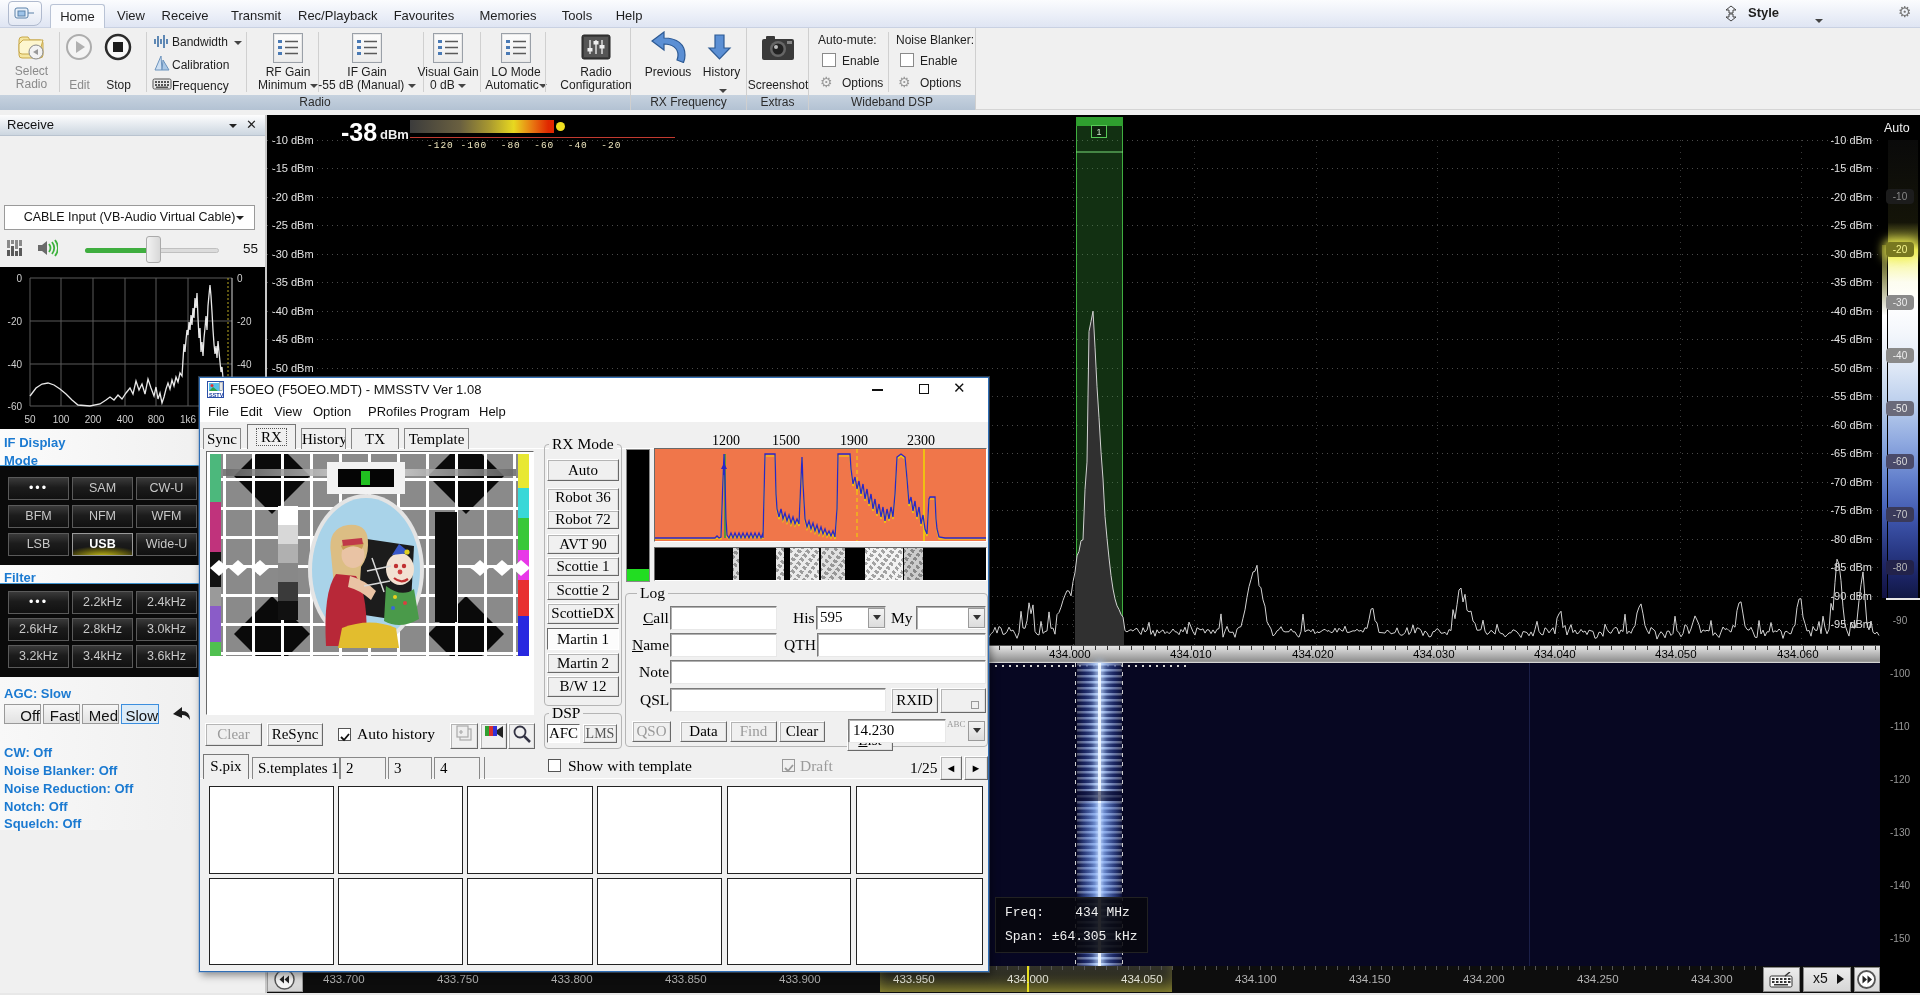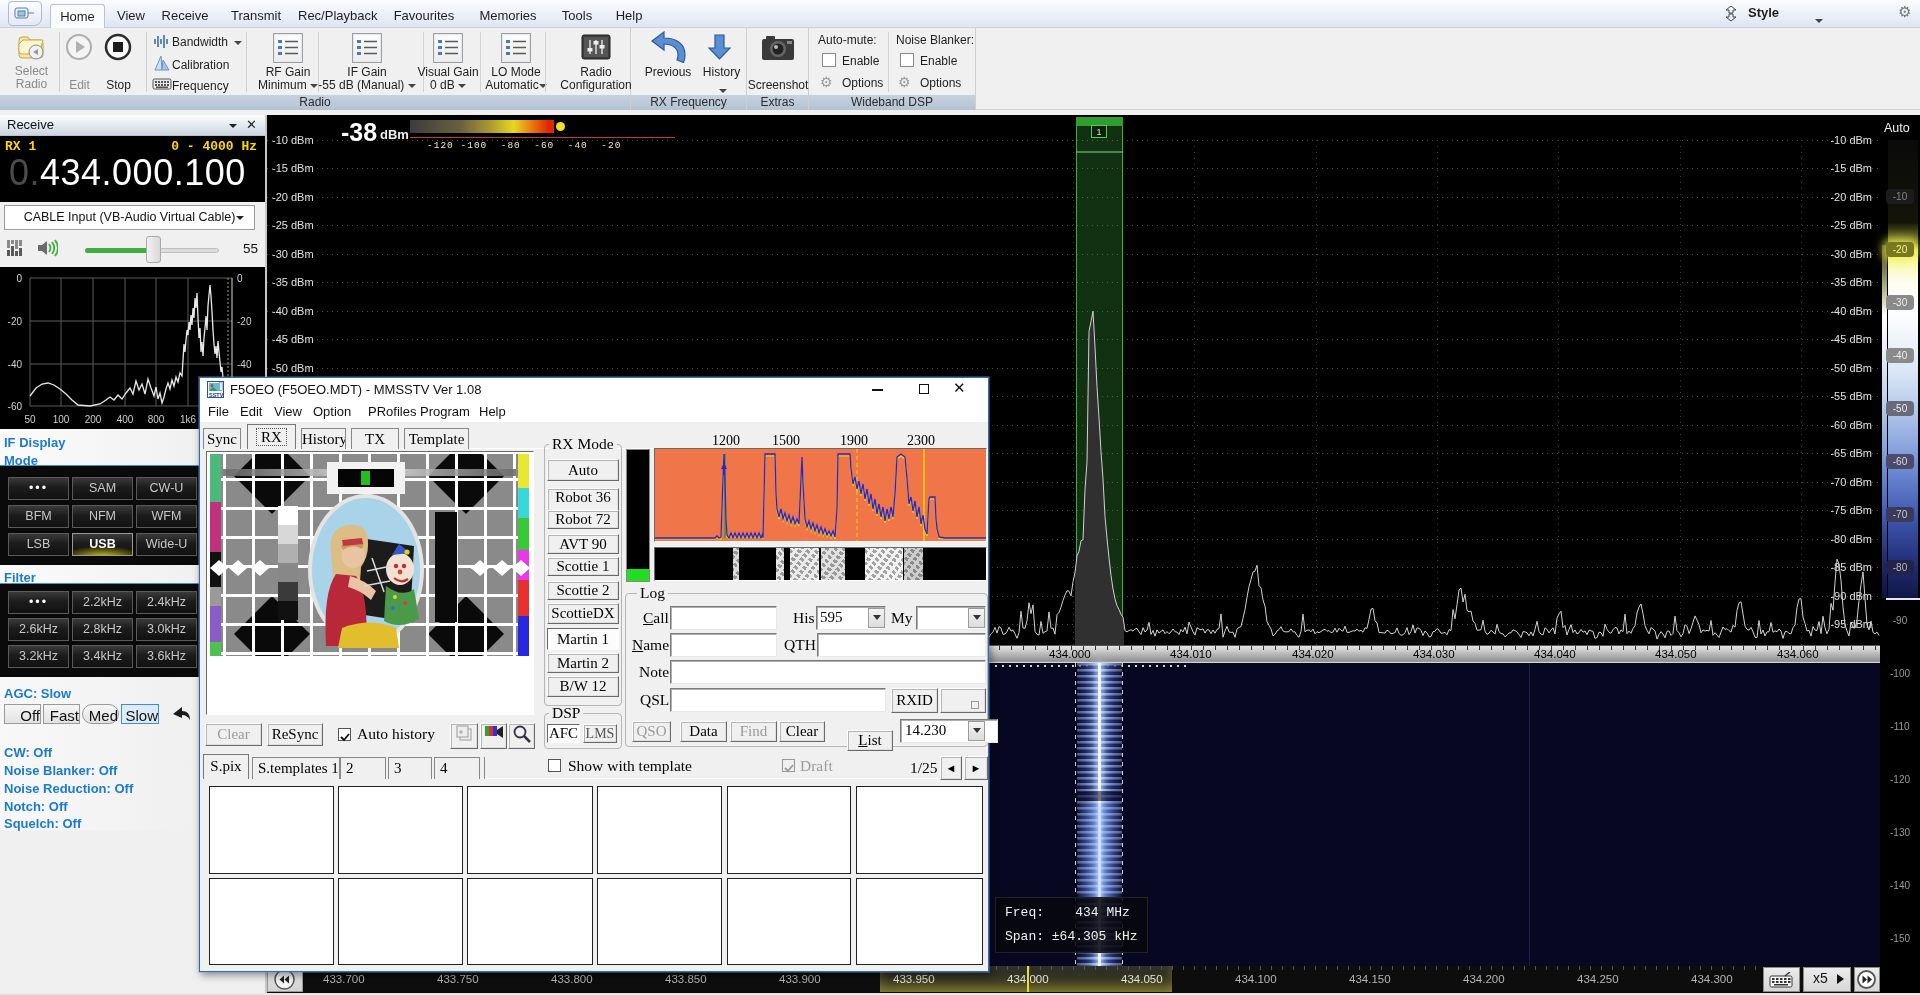--- a/index.html
+++ b/index.html
@@ -260,25 +260,20 @@
   <div class="cb" style="left:900px;top:25px;"></div>
   <div class="ribtxt" style="left:920px;top:27px;width:60px;text-align:left;">Enable</div>
   <div class="abs" style="left:898px;top:46px;font-size:14px;color:#9a9a9a;">⚙</div>
   <div class="ribtxt" style="left:920px;top:49px;width:60px;text-align:left;">Options</div>
 </div>
 
 <div class="abs" id="leftpanel">
   <div class="abs" id="lp-head">Receive
     <span style="position:absolute;right:28px;top:0;"><span class="dd" style="border-top-color:#222;"></span></span>
     <span style="position:absolute;right:8px;top:0;font-size:13px;color:#222;">✕</span>
-  </div>
-  <div class="abs" id="lp-freqbox">
-    <span class="yel" style="position:absolute;left:5px;top:3px;">RX 1</span>
-    <span class="yel" style="position:absolute;right:8px;top:3px;">0 - 4000 Hz</span>
-    <div id="lp-freq" style="position:absolute;left:9px;top:16px;"><span style="color:#4b4b4b;">0.</span>434.000.100</div>
   </div>
   <div class="abs" id="lp-combo">CABLE Input (VB-Audio Virtual Cable)<span class="dd" style="position:absolute;right:10px;top:10px;border-top-color:#222;"></span></div>
   <div class="abs" style="left:6px;top:123px;"><svg width="20" height="20">
           <g fill="#5a5a5a">
             <rect x="1" y="12" width="3" height="6"></rect>
             <rect x="5" y="8" width="3" height="10"></rect>
             <rect x="9" y="13" width="3" height="5"></rect>
             <rect x="13" y="10" width="3" height="8"></rect>
           </g>
           <g fill="#8a8a8a">
@@ -355,21 +350,21 @@
     <div class="mbtn" style="left:72px;top:34px;">2.8kHz</div>
     <div class="mbtn" style="left:136px;top:34px;">3.0kHz</div>
     <div class="mbtn" style="left:8px;top:61px;">3.2kHz</div>
     <div class="mbtn" style="left:72px;top:61px;">3.4kHz</div>
     <div class="mbtn" style="left:136px;top:61px;">3.6kHz</div>
   </div>
   <div class="abs" style="left:0;top:562px;width:265px;height:153px;background:linear-gradient(90deg,#f8f8f8,#ededed);"></div>
       <div class="lp-sec" style="left:4px;top:571px;">AGC: Slow</div>
   <div class="agcbtn" style="left:4px;top:589px;width:37px;">Off</div>
   <div class="agcbtn" style="left:43px;top:589px;width:37px;">Fast</div>
-  <div class="agcbtn" style="left:82px;top:589px;width:37px;border-radius:12px;">Med</div>
+  <div class="agcbtn" style="left:82px;top:589px;width:37px;">Med</div>
   <div class="agcbtn" style="left:121px;top:589px;width:38px;background:#dcebf7;border:1px solid #3b8ede;">Slow</div>
   <div class="abs" style="left:170px;top:590px;"><svg width="22" height="18">
           <path d="M3 9 L12 2 L12 6 Q20 6 20 15 Q17 10 12 10 L12 13 Z" fill="#1c1c1c"></path>
         </svg></div>
   <div class="offlbl" style="top:630px;">CW: Off</div>
   <div class="offlbl" style="top:648px;">Noise Blanker: Off</div>
   <div class="offlbl" style="top:666px;">Noise Reduction: Off</div>
   <div class="offlbl" style="top:684px;">Notch: Off</div>
   <div class="offlbl" style="top:701px;">Squelch: Off</div>
 </div>
@@ -742,21 +737,21 @@
 <div class="mbtn2 win3d " style="left:691px;top:310px;width:47px;height:25px;line-height:23px;font-size:15px;">RXID</div>
 <div class="mbtn2 win3d" style="left:740px;top:310px;width:46px;height:25px;">
         <span style="position:absolute;left:6px;top:2px;font-size:9px;color:#999;margin-top:28px;">ABC</span>
         <span style="position:absolute;right:6px;bottom:3px;width:8px;height:8px;border:1px solid #999;"></span>
       </div>
 <div class="mbtn2 win3d " style="left:432px;top:343px;width:39px;height:21px;line-height:19px;font-size:15px;color:#9a9a9a;">QSO</div>
 <div class="mbtn2 win3d " style="left:480px;top:343px;width:47px;height:21px;line-height:19px;font-size:15px;">Data</div>
 <div class="mbtn2 win3d " style="left:530px;top:343px;width:47px;height:21px;line-height:19px;font-size:15px;color:#9a9a9a;">Find</div>
 <div class="mbtn2 win3d " style="left:579px;top:343px;width:46px;height:21px;line-height:19px;font-size:15px;">Clear</div>
 <div class="mbtn2 win3d " style="left:647px;top:343px;width:46px;height:21px;line-height:19px;font-size:15px;margin-top:9px;"><u>L</u>ist</div>
-<div class="sfield" style="left:700px;top:341px;width:98px;height:24px;font-family:'Liberation Serif';font-size:15px;padding:2px 0 0 4px;">14.230</div>
+<div class="sfield" style="left:648px;top:341px;width:98px;height:24px;font-family:'Liberation Serif';font-size:15px;padding:2px 0 0 4px;">14.230</div>
 <div class="ddbtn" style="left:768px;top:343px;height:20px;"></div>
 <div class="gbox" style="left:344px;top:335px;width:78px;height:36px;"></div>
 <div class="glbl" style="left:349px;top:328px;">DSP</div>
 <div class="mbtn2" style="left:347px;top:346px;width:33px;height:19px;line-height:17px;background:#fcfcfc;border:1px solid;border-color:#696969 #fff #fff #696969;">AFC</div>
 <div class="mbtn2 win3d " style="left:383px;top:346px;width:34px;height:19px;line-height:17px;font-size:15px;color:#555;font-size:14px;">LMS</div>
 <div class="mbtn2 win3d " style="left:5px;top:345px;width:57px;height:23px;line-height:21px;font-size:15px;color:#9a9a9a;">Clear</div>
 <div class="mbtn2 win3d " style="left:67px;top:345px;width:56px;height:23px;line-height:21px;font-size:15px;">ReSync</div>
 <div class="abs" style="left:138px;top:350px;width:13px;height:13px;background:#fff;border:1px solid #555;"><svg width="11" height="11">
           <path d="M2 5 l3 3 5 -6" stroke="#111" stroke-width="1.8" fill="none"></path>
         </svg></div>

